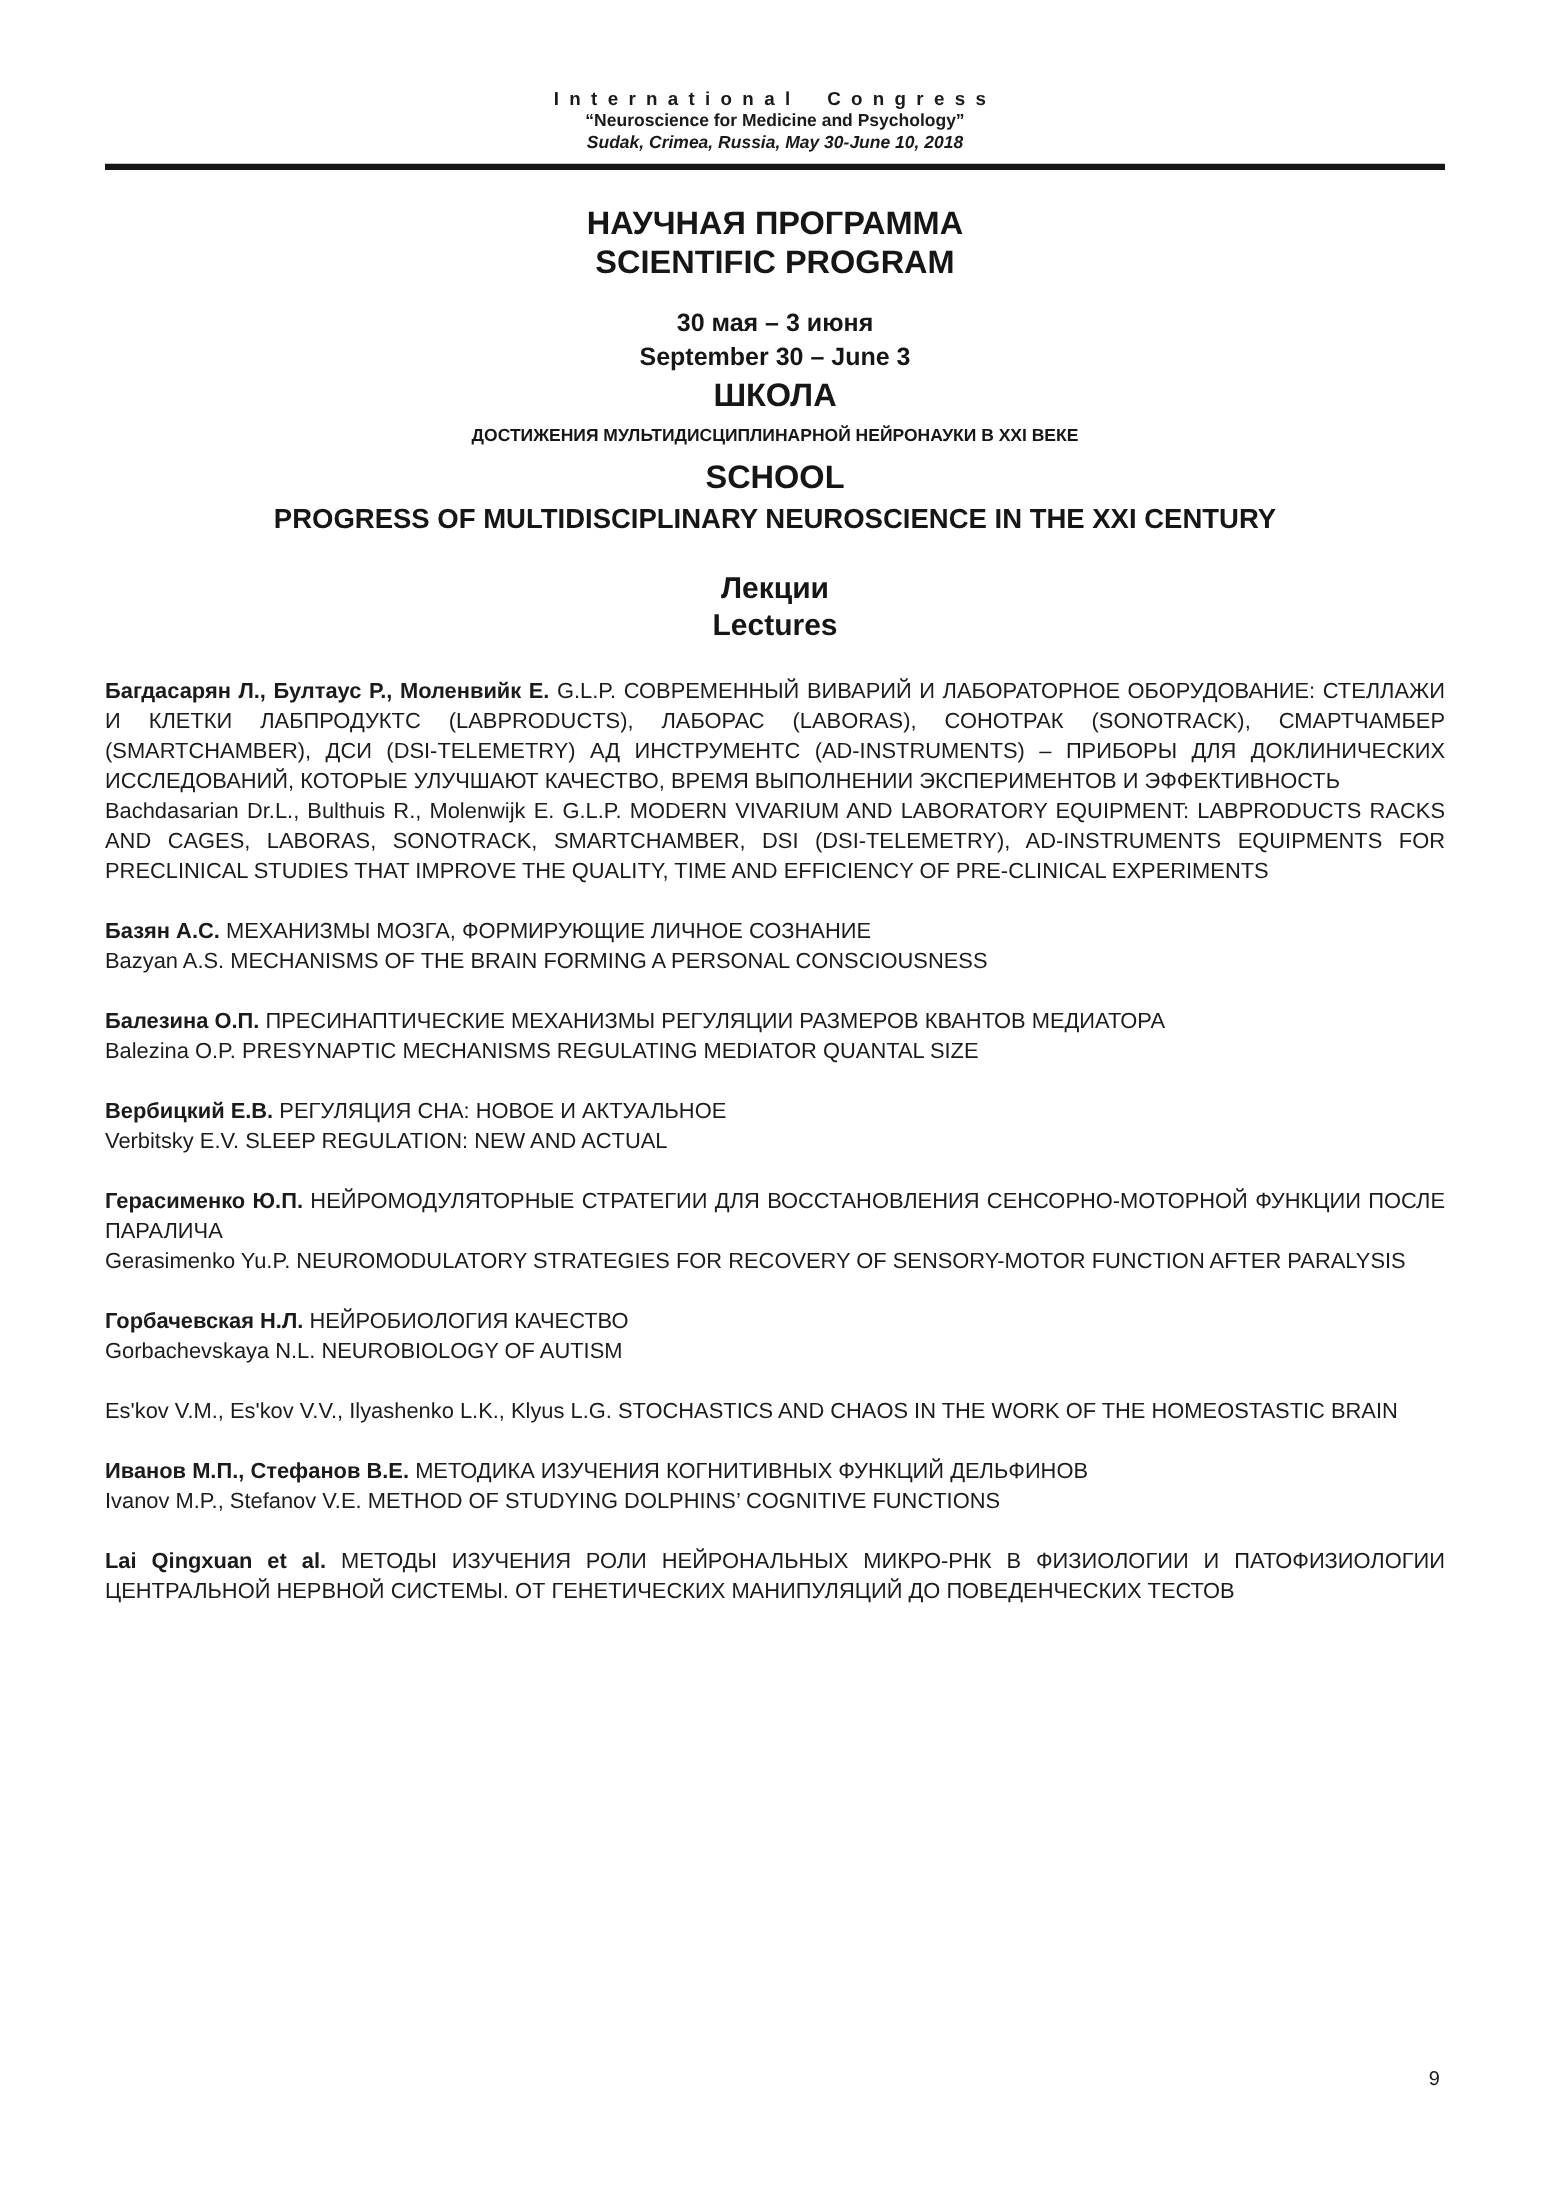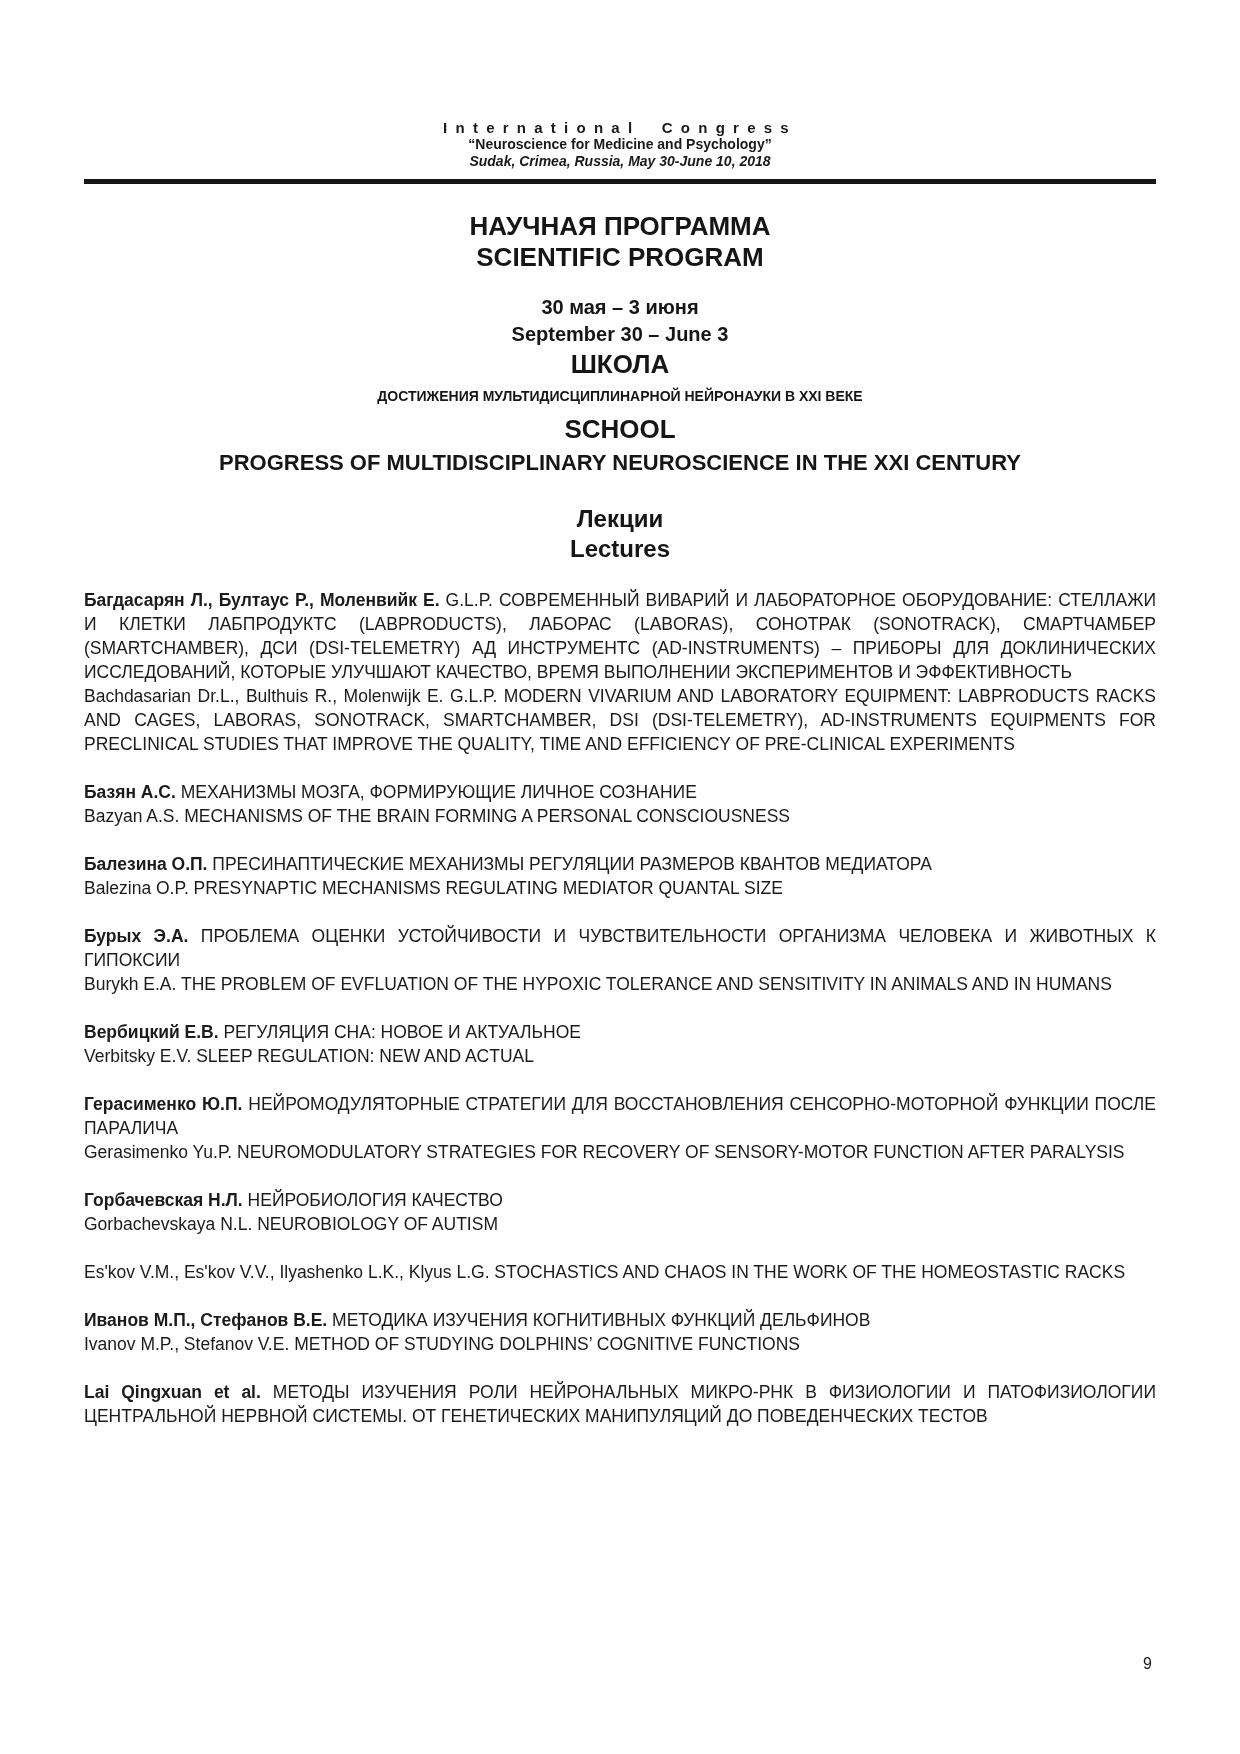--- a/index.html
+++ b/index.html
@@ -16,21 +16,20 @@
     font-family: "Liberation Sans", "DejaVu Sans", sans-serif;
     overflow: hidden;
     box-sizing: border-box;
   }
   
   .header {
     padding-top: 71px;
     text-align: center;
     font-weight: bold;
     color: #1a1a1a;
-    margin-top: 48px;
   }
   .hdr-congress {
     font-size: 15px;
     line-height: 17px;
     letter-spacing: 0.55em;
     word-spacing: 0.6em;
   }
   .hdr-subtitle {
     font-size: 14px;
     line-height: 17px;
@@ -128,42 +127,38 @@
     <p class="entry">
       <span class="ru-line"><b>Базян А.С.</b> <span>МЕХАНИЗМЫ МОЗГА, ФОРМИРУЮЩИЕ ЛИЧНОЕ СОЗНАНИЕ</span></span>
       <span class="en-line">Bazyan A.S. MECHANISMS OF THE BRAIN FORMING A PERSONAL CONSCIOUSNESS</span>
     </p>
 
     <p class="entry">
       <span class="ru-line"><b>Балезина О.П.</b> <span>ПРЕСИНАПТИЧЕСКИЕ МЕХАНИЗМЫ РЕГУЛЯЦИИ РАЗМЕРОВ КВАНТОВ МЕДИАТОРА</span></span>
       <span class="en-line">Balezina O.P. PRESYNAPTIC MECHANISMS REGULATING MEDIATOR QUANTAL SIZE</span>
     </p>
 
-    <p class="entry">
-      <span class="ru-line"><b>Бурых Э.А.</b> <span>ПРОБЛЕМА ОЦЕНКИ УСТОЙЧИВОСТИ И ЧУВСТВИТЕЛЬНОСТИ ОРГАНИЗМА ЧЕЛОВЕКА И ЖИВОТНЫХ К ГИПОКСИИ</span></span>
-      <span class="en-line">Burykh E.A. THE PROBLEM OF EVFLUATION OF THE HYPOXIC TOLERANCE AND SENSITIVITY IN ANIMALS AND IN HUMANS</span>
-    </p>
 
     <p class="entry">
       <span class="ru-line"><b>Вербицкий Е.В.</b> <span>РЕГУЛЯЦИЯ СНА: НОВОЕ И АКТУАЛЬНОЕ</span></span>
       <span class="en-line">Verbitsky E.V. SLEEP REGULATION: NEW AND ACTUAL</span>
     </p>
 
     <p class="entry">
       <span class="ru-line"><b>Герасименко Ю.П.</b> <span>НЕЙРОМОДУЛЯТОРНЫЕ СТРАТЕГИИ ДЛЯ ВОССТАНОВЛЕНИЯ СЕНСОРНО-МОТОРНОЙ ФУНКЦИИ ПОСЛЕ ПАРАЛИЧА</span></span>
       <span class="en-line">Gerasimenko Yu.P. NEUROMODULATORY STRATEGIES FOR RECOVERY OF SENSORY-MOTOR FUNCTION AFTER PARALYSIS</span>
     </p>
 
     <p class="entry">
       <span class="ru-line"><b>Горбачевская Н.Л.</b> <span>НЕЙРОБИОЛОГИЯ КАЧЕСТВО</span></span>
       <span class="en-line">Gorbachevskaya N.L. NEUROBIOLOGY OF AUTISM</span>
     </p>
 
     <p class="entry">
-      <span class="en-line">Es'kov V.M., Es'kov V.V., Ilyashenko L.K., Klyus L.G. STOCHASTICS AND CHAOS IN THE WORK OF THE HOMEOSTASTIC RACKS</span>
+      <span class="en-line">Es'kov V.M., Es'kov V.V., Ilyashenko L.K., Klyus L.G. STOCHASTICS AND CHAOS IN THE WORK OF THE HOMEOSTASTIC BRAIN</span>
     </p>
 
     <p class="entry">
       <span class="ru-line"><b>Иванов М.П., Стефанов В.Е.</b> <span>МЕТОДИКА ИЗУЧЕНИЯ КОГНИТИВНЫХ ФУНКЦИЙ ДЕЛЬФИНОВ</span></span>
       <span class="en-line">Ivanov M.P., Stefanov V.E. METHOD OF STUDYING DOLPHINS’ COGNITIVE FUNCTIONS</span>
     </p>
 
     <p class="entry">
       <span class="ru-line"><b>Lai Qingxuan et al.</b> <span>МЕТОДЫ ИЗУЧЕНИЯ РОЛИ НЕЙРОНАЛЬНЫХ МИКРО-РНК В ФИЗИОЛОГИИ И ПАТОФИЗИОЛОГИИ ЦЕНТРАЛЬНОЙ НЕРВНОЙ СИСТЕМЫ. ОТ ГЕНЕТИЧЕСКИХ МАНИПУЛЯЦИЙ ДО ПОВЕДЕНЧЕСКИХ ТЕСТОВ</span></span>
       <span class="en-line"></span>

